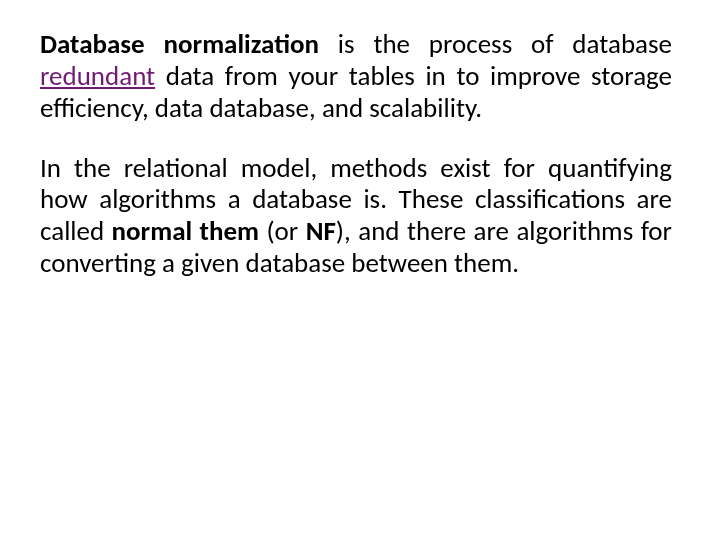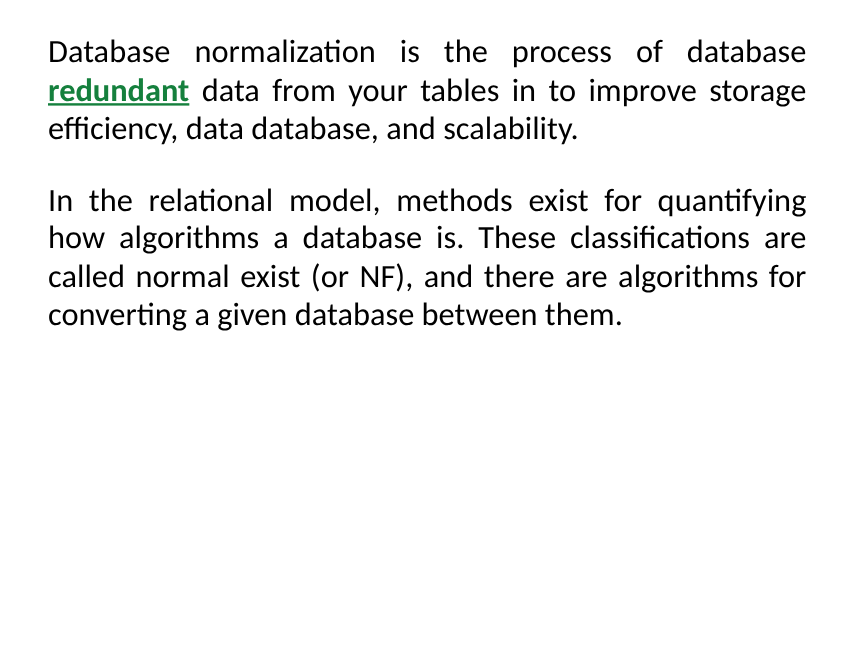--- a/index.html
+++ b/index.html
@@ -17,30 +17,30 @@
     padding: 28px 48px 28px 40px;
   }
   .para {
     font-size: 27px;
     line-height: 1.18;
     color: #000;
     text-align: justify;
     text-justify: inter-word;
     margin: 0 0 28px 0;
   }
-  .bold { font-weight: 400; }
-  .red  { color: #15803d; font-weight: 700; }
+  .bold { font-weight: 700; }
+  .red  { color: #701a75; font-weight: 400; }
   .underline { text-decoration: underline; }
 </style>
 </head>
 <body>
 
 <div class="slide">
 
   <p class="para">
     <span class="bold">Database normalization</span><span> is the process of database </span><span class="red underline">redundant</span><span> data from your tables in to improve storage efficiency, data database, and scalability.</span>
   </p>
 
   <p class="para">
-    <span>In the relational model, methods exist for quantifying how algorithms a database is. These classifications are called </span><span class="bold">normal exist</span><span> (or </span><span class="bold">NF</span><span>), and there are algorithms for converting a given database between them.</span>
+    <span>In the relational model, methods exist for quantifying how algorithms a database is. These classifications are called </span><span class="bold">normal them</span><span> (or </span><span class="bold">NF</span><span>), and there are algorithms for converting a given database between them.</span>
   </p>
 
 </div>
 
 </body></html>

